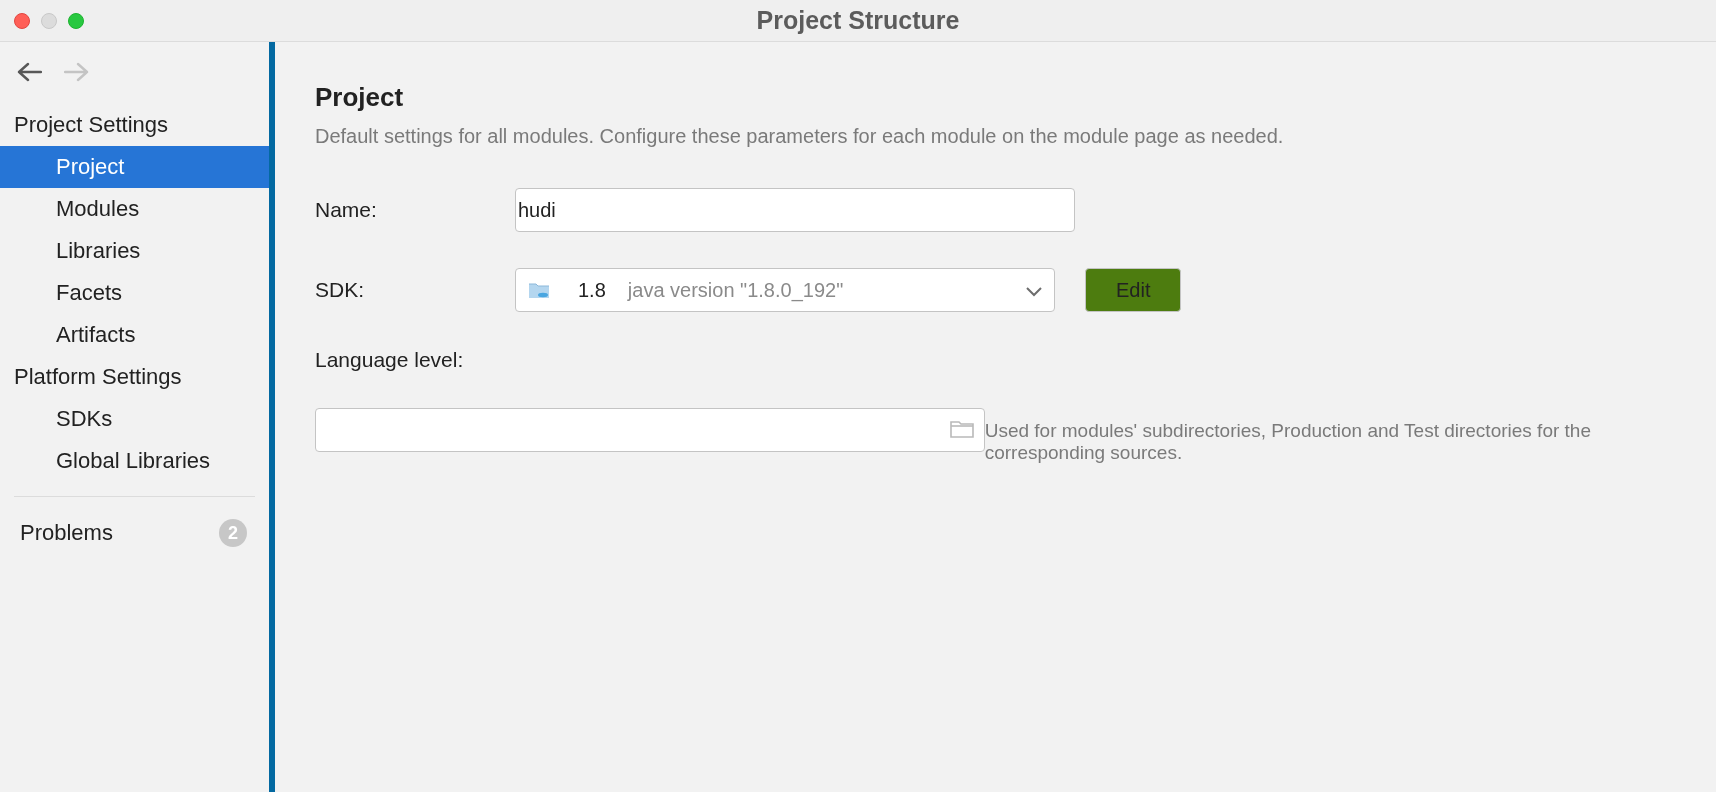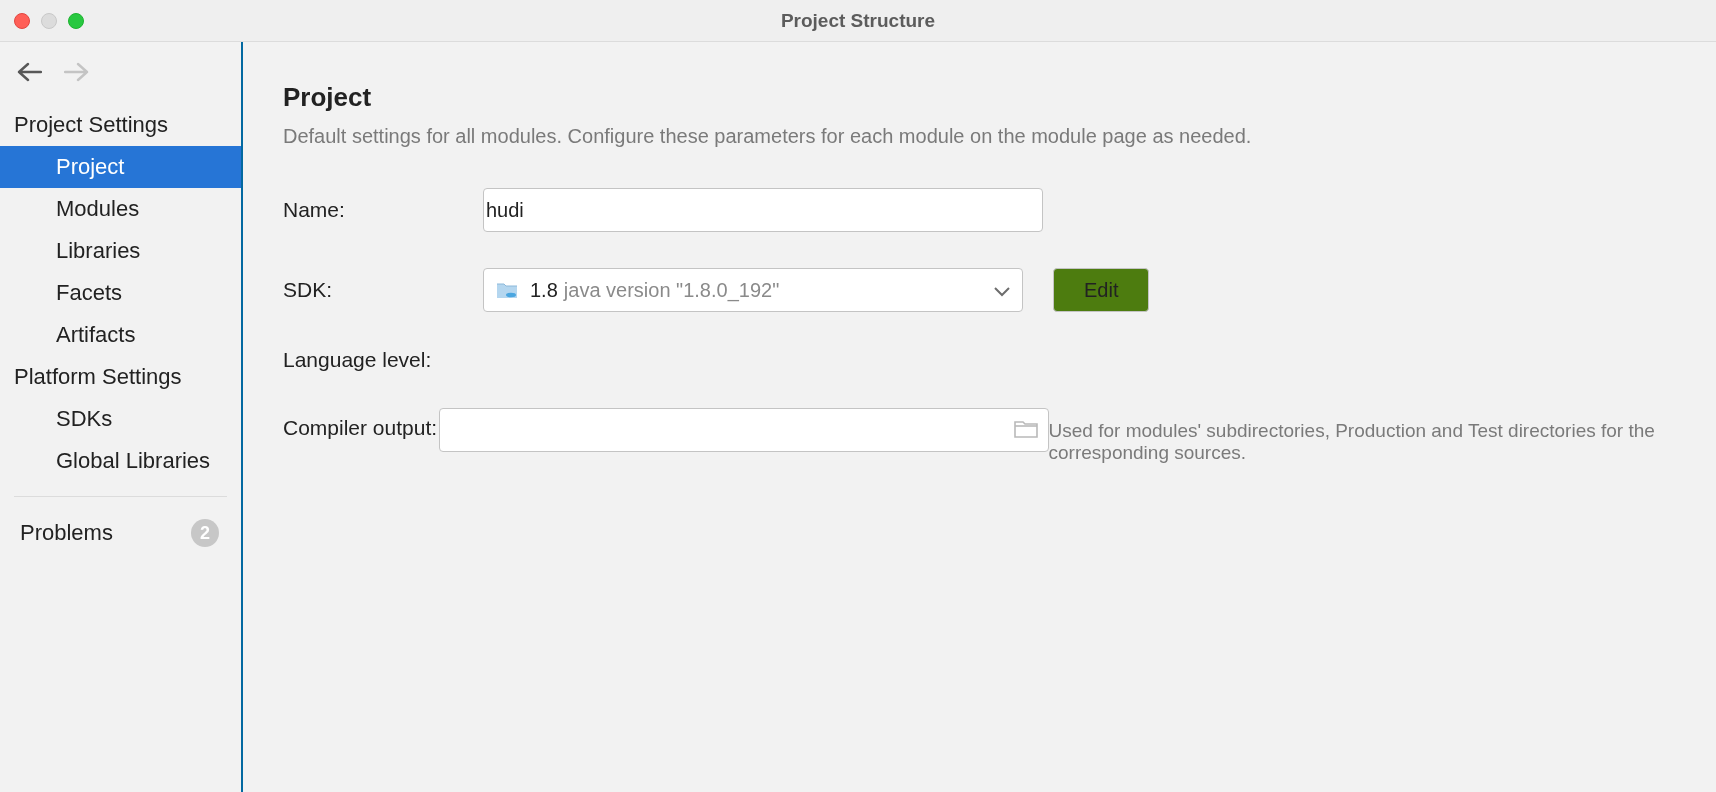--- a/index.html
+++ b/index.html
@@ -26,30 +26,30 @@
   }
   .tl { width: 16px; height: 16px; border-radius: 50%; }
   .tl-close { background: #ff5f57; border: 1px solid #e24640; }
   .tl-min   { background: #dcdcdc; border: 1px solid #c8c8c8; }
   .tl-max   { background: #28c840; border: 1px solid #1db330; }
   .title {
     position: absolute;
     left: 50%;
     transform: translateX(-50%);
     font-weight: 600;
-    font-size: 19px;
+    font-size: 25px;
     color: #5c5c5c;
   }
   .body {
     display: flex;
     height: calc(100% - 42px);
   }
   .sidebar {
-    width: 243px;
-    border-right: 2px solid #0369a1;
+    width: 275px;
+    border-right: 6px solid #0369a1;
     background: #f2f2f2;
     padding-top: 10px;
   }
   .nav-arrows {
     display: flex;
     gap: 22px;
     padding: 8px 16px 16px 16px;
   }
   .nav-arrow { font-size: 24px; color: #555; cursor: pointer; user-select:none;}
   .nav-arrow.disabled { color: #bfbfbf; cursor: default;}
@@ -132,20 +132,21 @@
     height: 44px;
     border: 1px solid #c4c4c4;
     border-radius: 4px;
     background: #fff;
     font-size: 20px;
     display: flex;
     align-items: center;
     padding: 0 12px;
     position: relative;
     cursor: pointer;
+    gap: 16px;
   }
   .sdk-select { width: 540px; }
   .lang-select { width: 780px; }
   .chev {
     margin-left: auto;
     color: #6d6d6d;
   }
   .btn {
     height: 44px;
     border: 1px solid #c4c4c4;
@@ -266,21 +267,20 @@
         </span>
       </div>
       <button class="btn">Edit</button>
     </div>
 
     <div class="form-row">
       <div class="form-label">Language level:</div>
     </div>
 
     <div class="form-row compiler-row">
-      <div class="form-label" style="padding-top:8px">Compiler output:</div>
       <div class="compiler-input-wrap">
         <div class="compiler-input">
           <input type="text" value="" style="">
           <span class="browse-icon">
             <svg width="24" height="20" viewBox="0 0 24 20">
               <path d="M1 4 h8 l2 2 h12 v13 h-22 z" fill="none" stroke="#b9b9b9" stroke-width="1.6"></path>
               <path d="M1 8 h22" stroke="#b9b9b9" stroke-width="1.6"></path>
             </svg>
           </span>
         </div>

